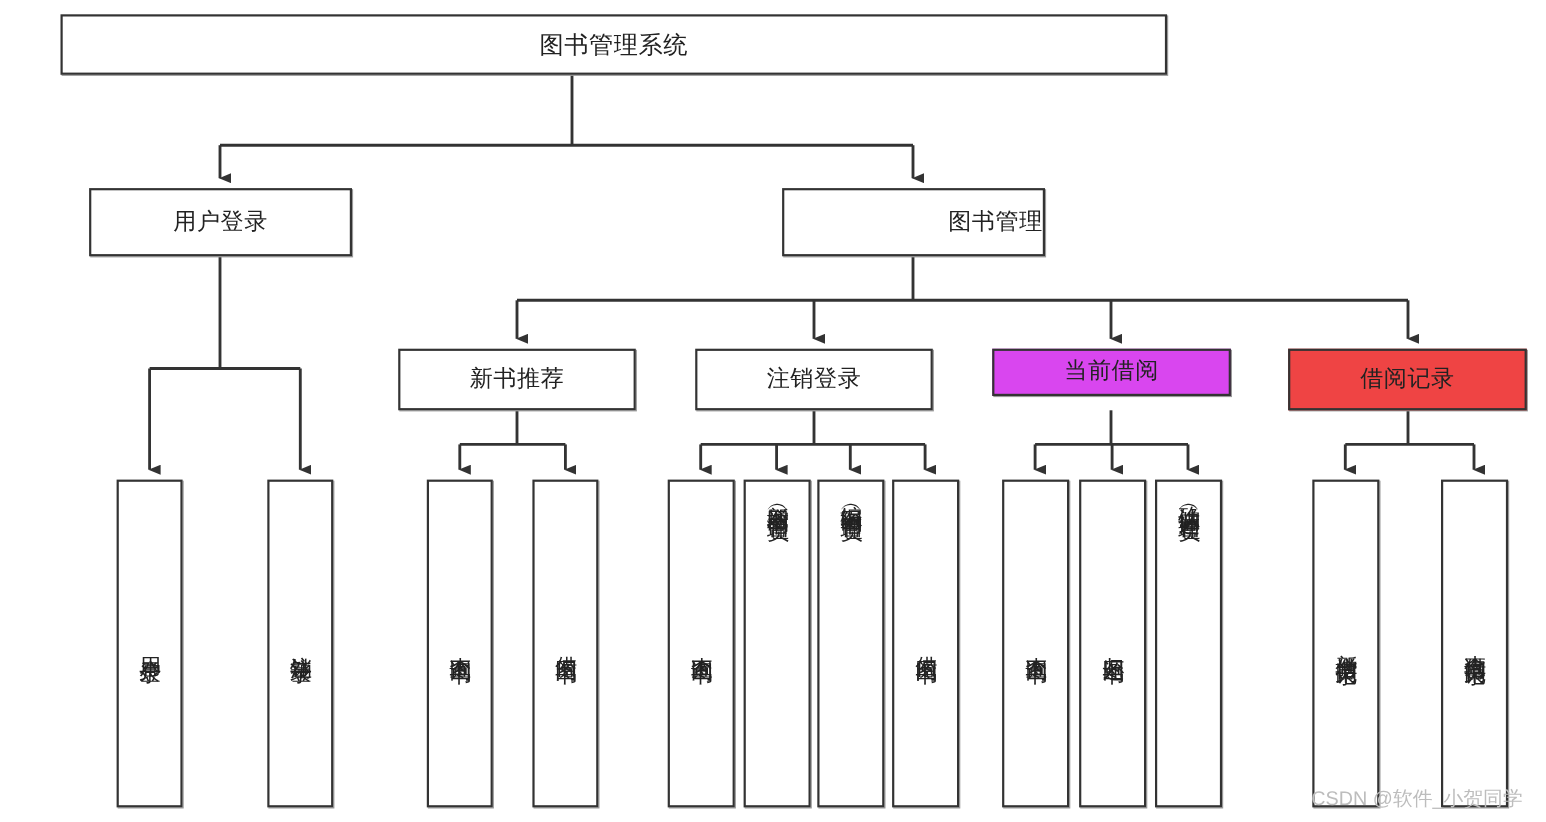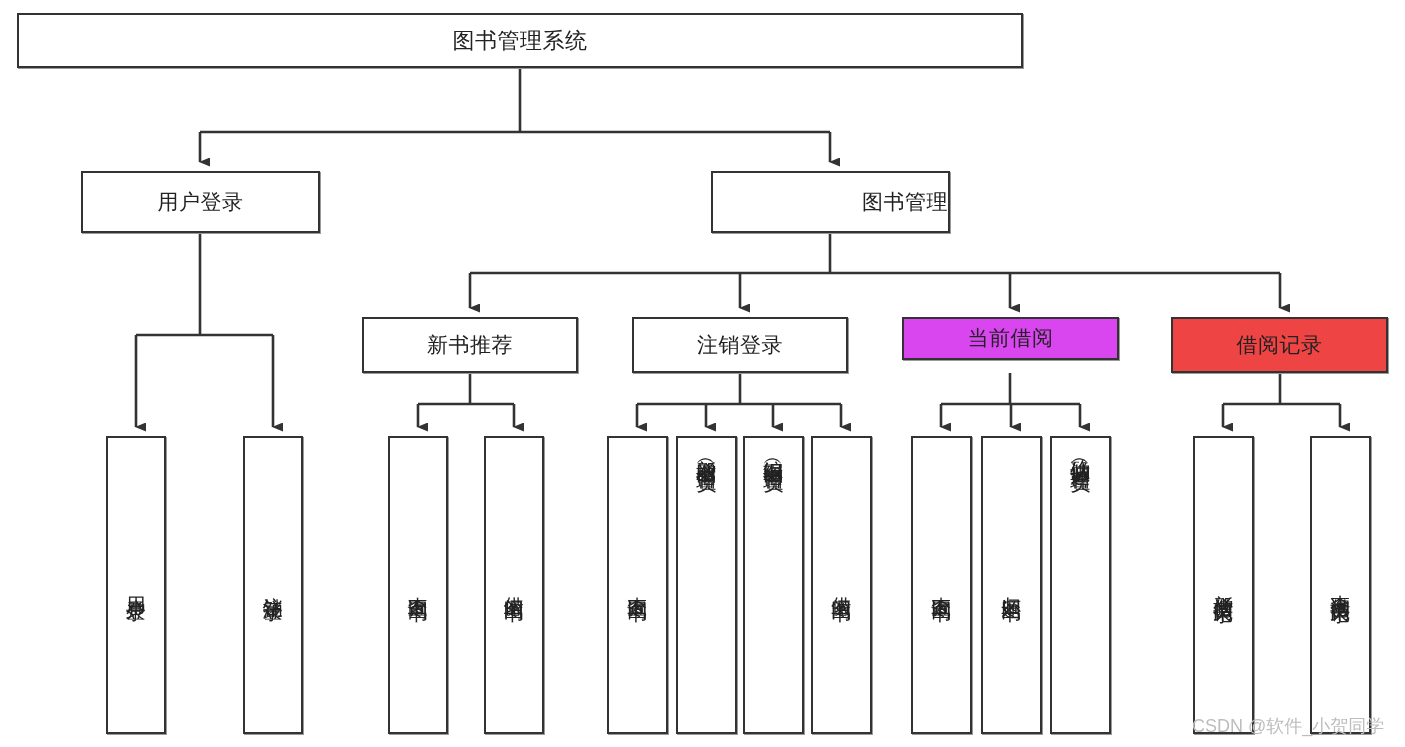--- a/index.html
+++ b/index.html
@@ -43,20 +43,21 @@
     line-height: 1.18;
     color: #222222;
     white-space: pre-wrap;
   }
   .node.horizontal .node-label {
     font-size: 21px;
     letter-spacing: 0.5px;
   }
   .node.root {
     border-width: 2px;
+    margin-left: 38px;
   }
   .node.root .node-label {
     font-size: 22px;
   }
   .node.leaf {
     align-items: flex-start;
     justify-content: center;
     padding-top: 6px;
   }
   .node.leaf .node-label {

